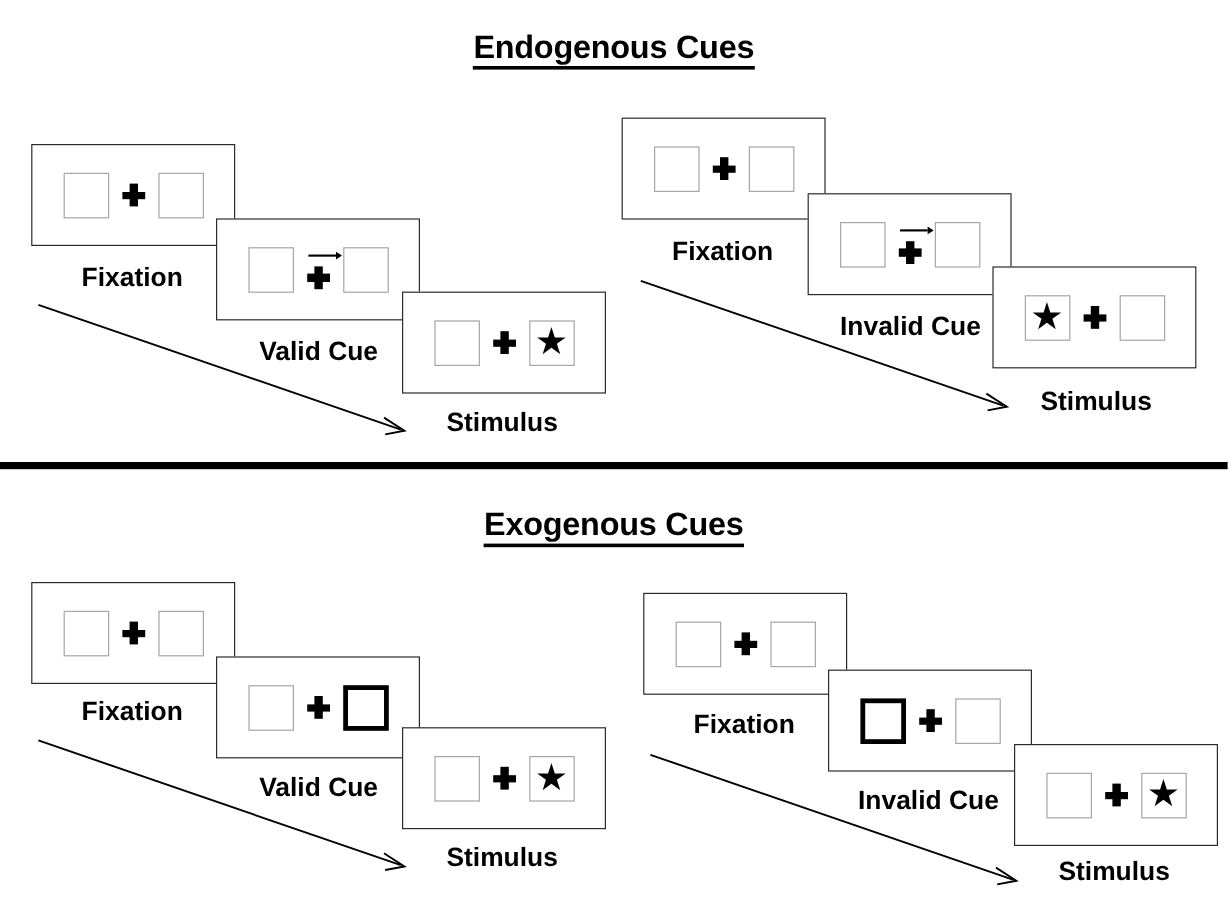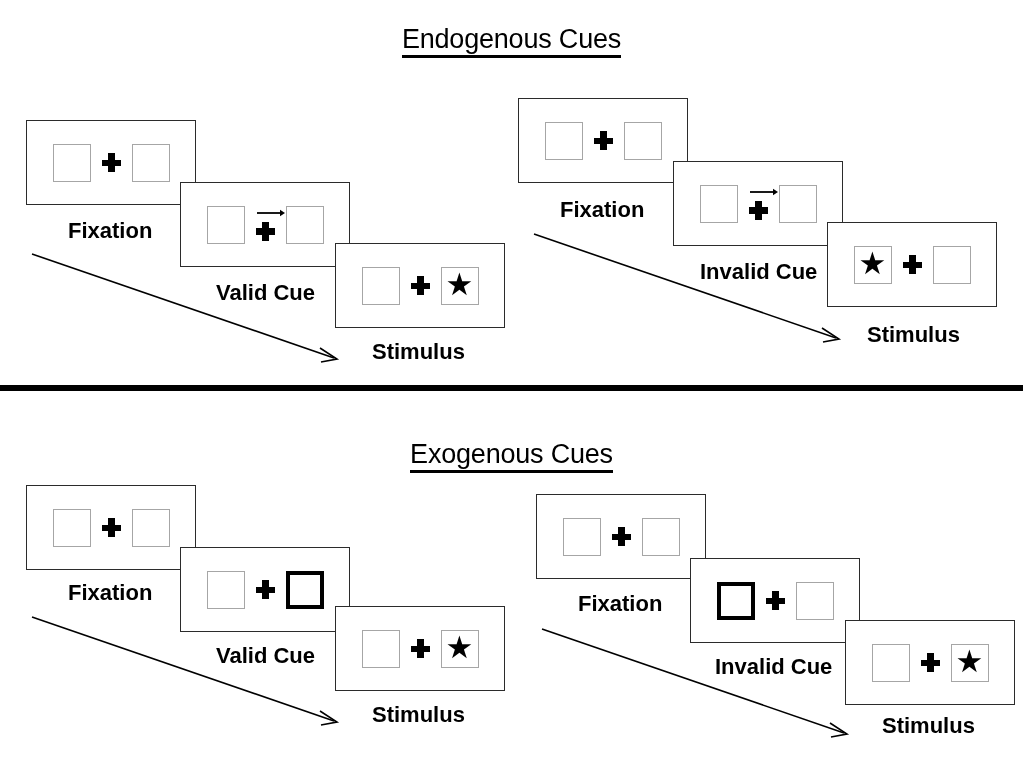--- a/index.html
+++ b/index.html
@@ -13,21 +13,21 @@
     position: relative;
     font-family: "Liberation Sans", sans-serif;
     overflow: hidden;
   }
 
   .section-title {
     position: absolute;
     width: 100%;
     text-align: center;
     font-size: 27px;
-    font-weight: normal;
+    font-weight: bold;
     color: #000000;
     letter-spacing: -0.2px;
   }
   .section-title span {
     border-bottom: 3px solid #000000;
     padding-bottom: 1px;
   }
 
   .divider {
     position: absolute;
@@ -218,21 +218,21 @@
 </div>
 <div class="caption" style="left:867px; top:322px;">Stimulus</div>
 
 <svg class="time-arrow" style="left:530px; top:228px;" width="320" height="120" viewBox="0 0 320 120">
   <line x1="4" y1="6" x2="306" y2="110" stroke="#000" stroke-width="1.6"></line>
   <polyline points="292,100 309,111 293,114" fill="none" stroke="#000" stroke-width="1.6"></polyline>
 </svg>
 
 <div class="divider" style="top:385px;"></div>
 
-<div class="section-title" style="top:439px;">
+<div class="section-title" style="top:422px;">
   <span>Exogenous Cues</span>
 </div>
 
 <div class="frame" style="left:26px; top:485px;">
   <div class="frame-inner">
     <div class="box"></div>
     <div class="plus"></div>
     <div class="box"></div>
   </div>
 </div>

